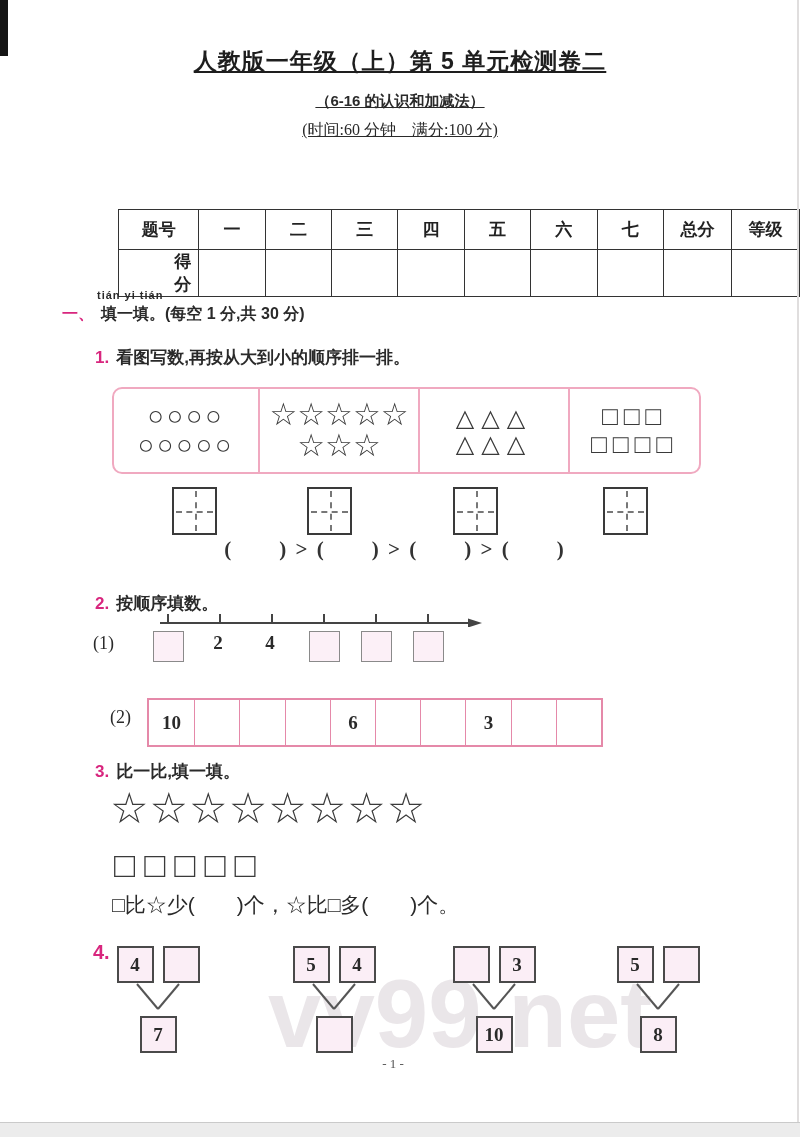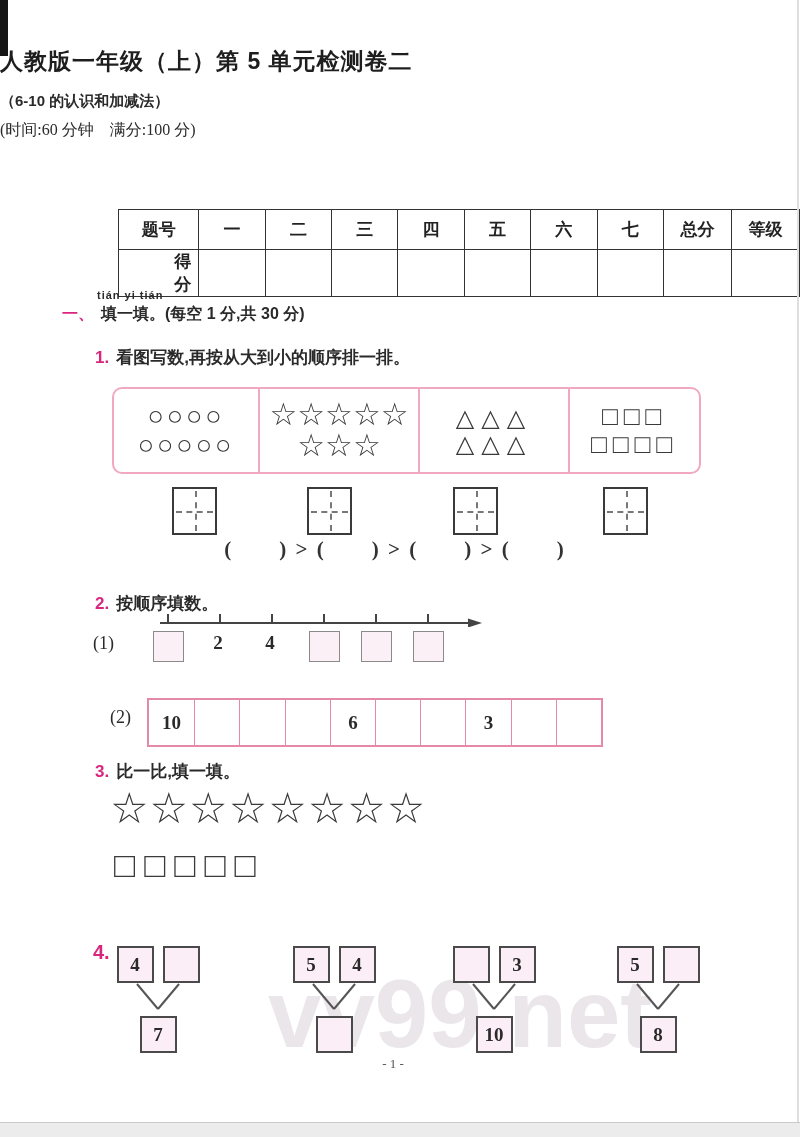--- a/index.html
+++ b/index.html
@@ -1,21 +1,21 @@
 <!DOCTYPE html>
 <html><head>
 <meta charset="utf-8">
 <style>
   html,body { margin:0; padding:0; background:#ffffff; }
   .page {
     position:relative; width:800px; height:1137px; margin:0; background:#ffffff;
     font-family:"Liberation Sans", sans-serif; color:#2a2a2a; overflow:hidden;
   }
   .abs { position:absolute; }
-  .center { left:0; right:0; text-align:left; }
+  .center { left:0; right:0; text-align:center;text-decoration:underline; }
 
   .title    { top:46px;  font-size:23px; font-weight:bold; letter-spacing:1px; color:#1e1e1e; }
   .subtitle { top:92px;  font-size:15px; font-weight:bold; }
   .meta     { top:120px; font-size:16px; font-family:"Liberation Serif", serif; }
 
   .fields { top:165px; left:185px; width:530px; display:flex; justify-content:space-between;
             font-size:17px; font-family:"Liberation Serif", serif; }
   .field-blank { display:inline-block; width:88px; height:17px; border-bottom:1.5px solid #3c3c3c; }
 
   table.score-table { position:absolute; left:118px; top:209px; border-collapse:collapse;
@@ -92,21 +92,21 @@
   .corner-mark  { left:0; top:0; width:8px; height:56px; background:#151515; }
 </style>
 </head>
 <body>
 
 <div class="page">
 
   <div class="abs watermark">vv99.net</div>
 
   <div class="abs center title">人教版一年级（上）第 5 单元检测卷二</div>
-  <div class="abs center subtitle">（6-10 的认识和加减法）</div>
+  <div class="abs center subtitle">（6-16 的认识和加减法）</div>
   <div class="abs center meta">(时间:60 分钟　满分:100 分)</div>
 
 
   <table class="score-table">
     <tbody>
         <tr class="r-head">
       <td class="cA">题号</td>
       <td class="cB">一</td>
       <td class="cB">二</td>
       <td class="cB">三</td>
@@ -203,20 +203,21 @@
     <div class="seq-cell"></div>
     <div class="seq-cell"></div>
   </div>
 
   <div class="abs q-head q3-head">
     <span class="q-num">3.</span><span>比一比,填一填。</span>
   </div>
 
   <div class="abs stars-row">☆☆☆☆☆☆☆☆</div>
   <div class="abs squares-row">□□□□□</div>
+  <div class="abs q3-line">□比☆少(　　)个，☆比□多(　　)个。</div>
 
   <div class="abs q4-num">4.</div>
 
   <div class="abs bond b1">
     <div class="bond-top">
       <div class="bond-box">4</div>
       <div class="bond-box"></div>
     </div>
     <svg class="bond-v" width="92" height="28" viewBox="0 0 92 28">
       <line x1="25" y1="1" x2="46" y2="26" stroke="#555" stroke-width="2"></line>

